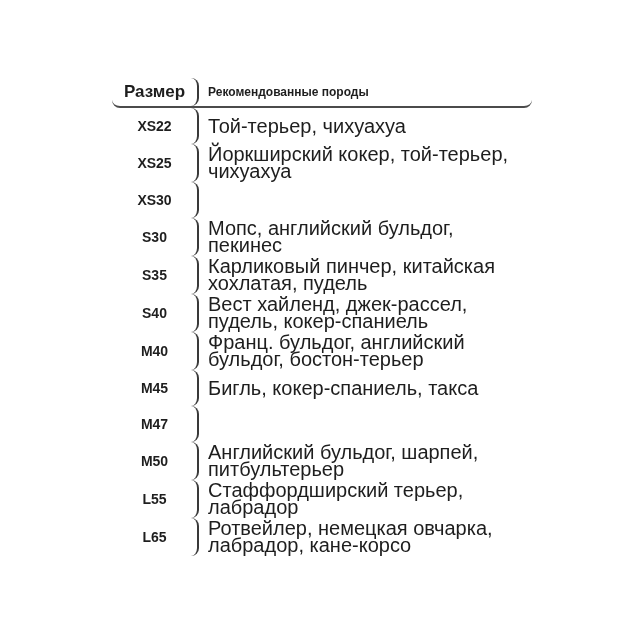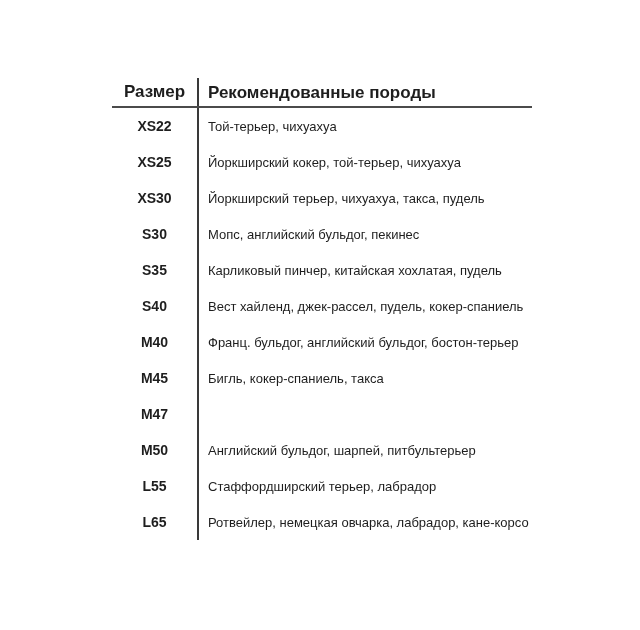--- a/index.html
+++ b/index.html
@@ -1,15 +1,15 @@
 <!DOCTYPE html>
 <html><head>
 <meta charset="utf-8">
 <style>
-  * { box-sizing: border-box; }
+  * { box-sizing: border-box; border-radius: 8px; }
   html, body { margin: 0; padding: 0; background: #ffffff; }
 
   .canvas {
     position: relative;
     width: 640px;
     height: 630px;
     background: #ffffff;
     overflow: hidden;
     font-family: "Liberation Sans", sans-serif;
     color: #1e1e1e;
@@ -48,27 +48,27 @@
   .row.header .cell.size {
     font-size: 17px;
   }
 
   .cell.breeds {
     width: 331px;
     flex: 0 0 331px;
     padding: 2px 0 2px 9px;
     display: flex;
     align-items: center;
-    font-size: 13px;
+    font-size: 20px;
     line-height: 17px;
   }
 
   .row.header .cell.breeds {
     font-weight: bold;
-    font-size: 17px;
+    font-size: 12px;
     line-height: 19px;
   }
 </style>
 </head>
 <body>
 
 <div class="canvas">
   <div class="size-table">
 
     <div class="row header">
@@ -81,21 +81,20 @@
       <div class="cell breeds">Той‑терьер, чихуахуа</div>
     </div>
 
     <div class="row">
       <div class="cell size">XS25</div>
       <div class="cell breeds">Йоркширский кокер, той‑терьер, чихуахуа</div>
     </div>
 
     <div class="row">
       <div class="cell size">XS30</div>
-      <div class="cell breeds">Йоркширский терьер, чихуахуа, такса, пудель</div>
     </div>
 
     <div class="row">
       <div class="cell size">S30</div>
       <div class="cell breeds">Мопс, английский бульдог, пекинес</div>
     </div>
 
     <div class="row">
       <div class="cell size">S35</div>
       <div class="cell breeds">Карликовый пинчер, китайская хохлатая, пудель</div>

